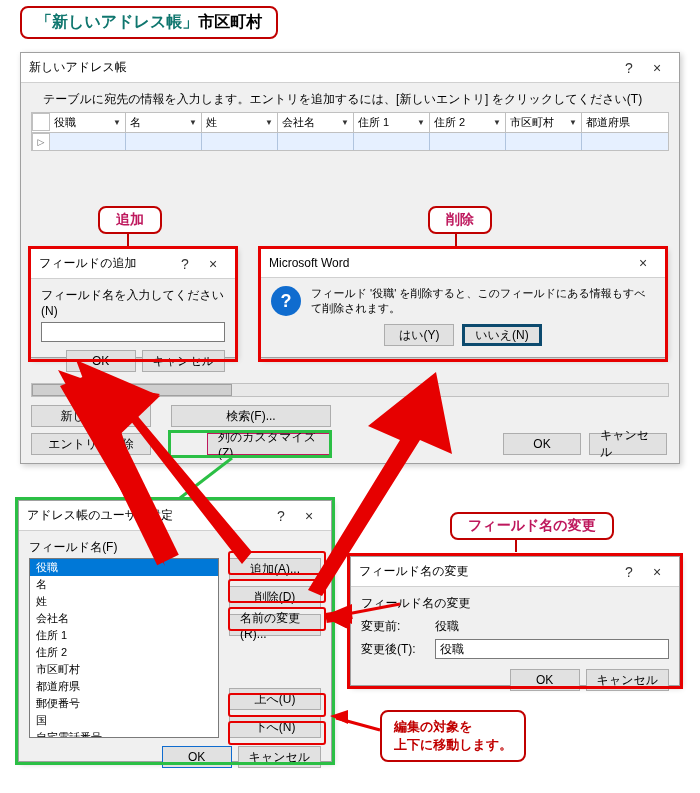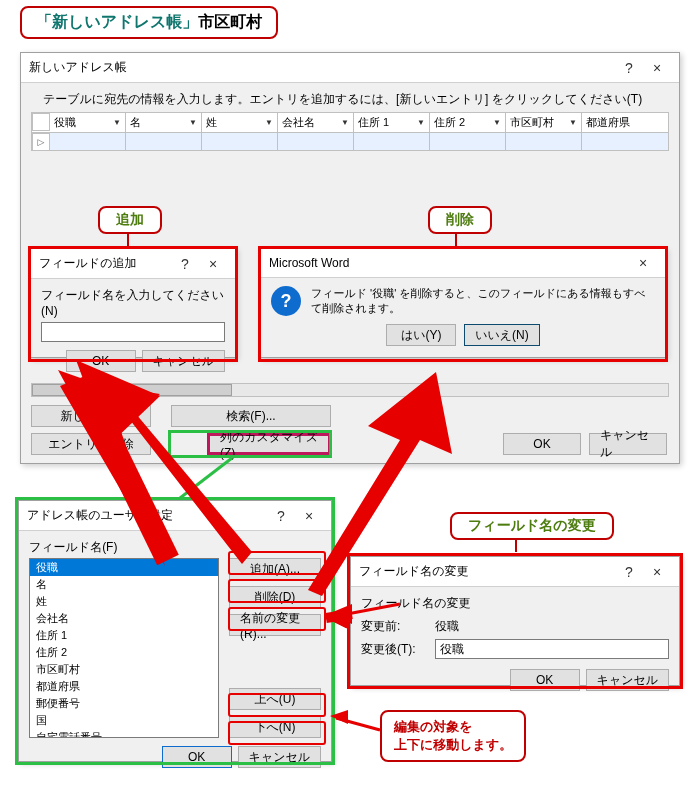--- a/index.html
+++ b/index.html
@@ -26,21 +26,21 @@
   }
   .annot-title .red { color: #0f766e; }
   .callout-label {
     position: absolute;
     border: 2px solid #c00000;
     border-radius: 8px;
     background: #fff;
     padding: 3px 16px;
     font-size: 14px;
     font-weight: bold;
-    color: #4d7c0f;
+    color: #be185d;
     text-align: center;
   }
   .callout-note {
     position: absolute;
     border: 2px solid #c00000;
     border-radius: 8px;
     background: #fff;
     padding: 6px 12px;
     font-size: 13px;
     font-weight: bold;
@@ -221,21 +221,21 @@
     <div style="position:absolute; left:10px; top:352px; display:grid; grid-template-columns:120px 160px; gap:6px 20px;">
       <div class="btn">
           <span>新しいエン</span>
         </div>
       <div class="btn">
           <span>検索(F)...</span>
         </div>
       <div class="btn">
           <span>エントリの削除</span>
         </div>
-      <div class="btn" style="border:3px solid #be185d;margin-left:36px;">
+      <div class="btn" style="border:1px solid #be185d;margin-left:36px;">
           <span>列のカスタマイズ(Z)...</span>
         </div>
     </div>
     <div style="position:absolute; right:12px; top:380px; display:flex; gap:8px;">
       <div class="btn" style="width:78px;">
           <span>OK</span>
         </div>
       <div class="btn" style="width:78px;">
           <span>キャンセル</span>
         </div>
@@ -273,21 +273,21 @@
     <span class="close">×</span>
   </div>
   <div class="dialog-body" style="display:flex; align-items:center; gap:10px;">
     <div class="q-icon">?</div>
     <div style="font-size:11px;">フィールド '役職' を削除すると、このフィールドにある情報もすべて削除されます。</div>
   </div>
   <div style="display:flex; gap:8px; justify-content:center; padding-bottom:8px;">
     <div class="btn">
         <span>はい(Y)</span>
       </div>
-    <div class="btn" style="border:1px solid #0c4a6e;">
+    <div class="btn" style="border:3px solid #0c4a6e;">
         <span>いいえ(N)</span>
       </div>
   </div>
 </div>
 <div class="red-outline" style="left:258px; top:246px; width:410px; height:116px;"></div>
 <div class="callout-label" style="left:428px; top:206px;"><span>削除</span></div>
 
 <div class="dialog" style="left:18px; top:500px; width:314px; height:262px;">
   <div class="dialog-title">
     <span class="t">アドレス帳のユーザー設定</span>

